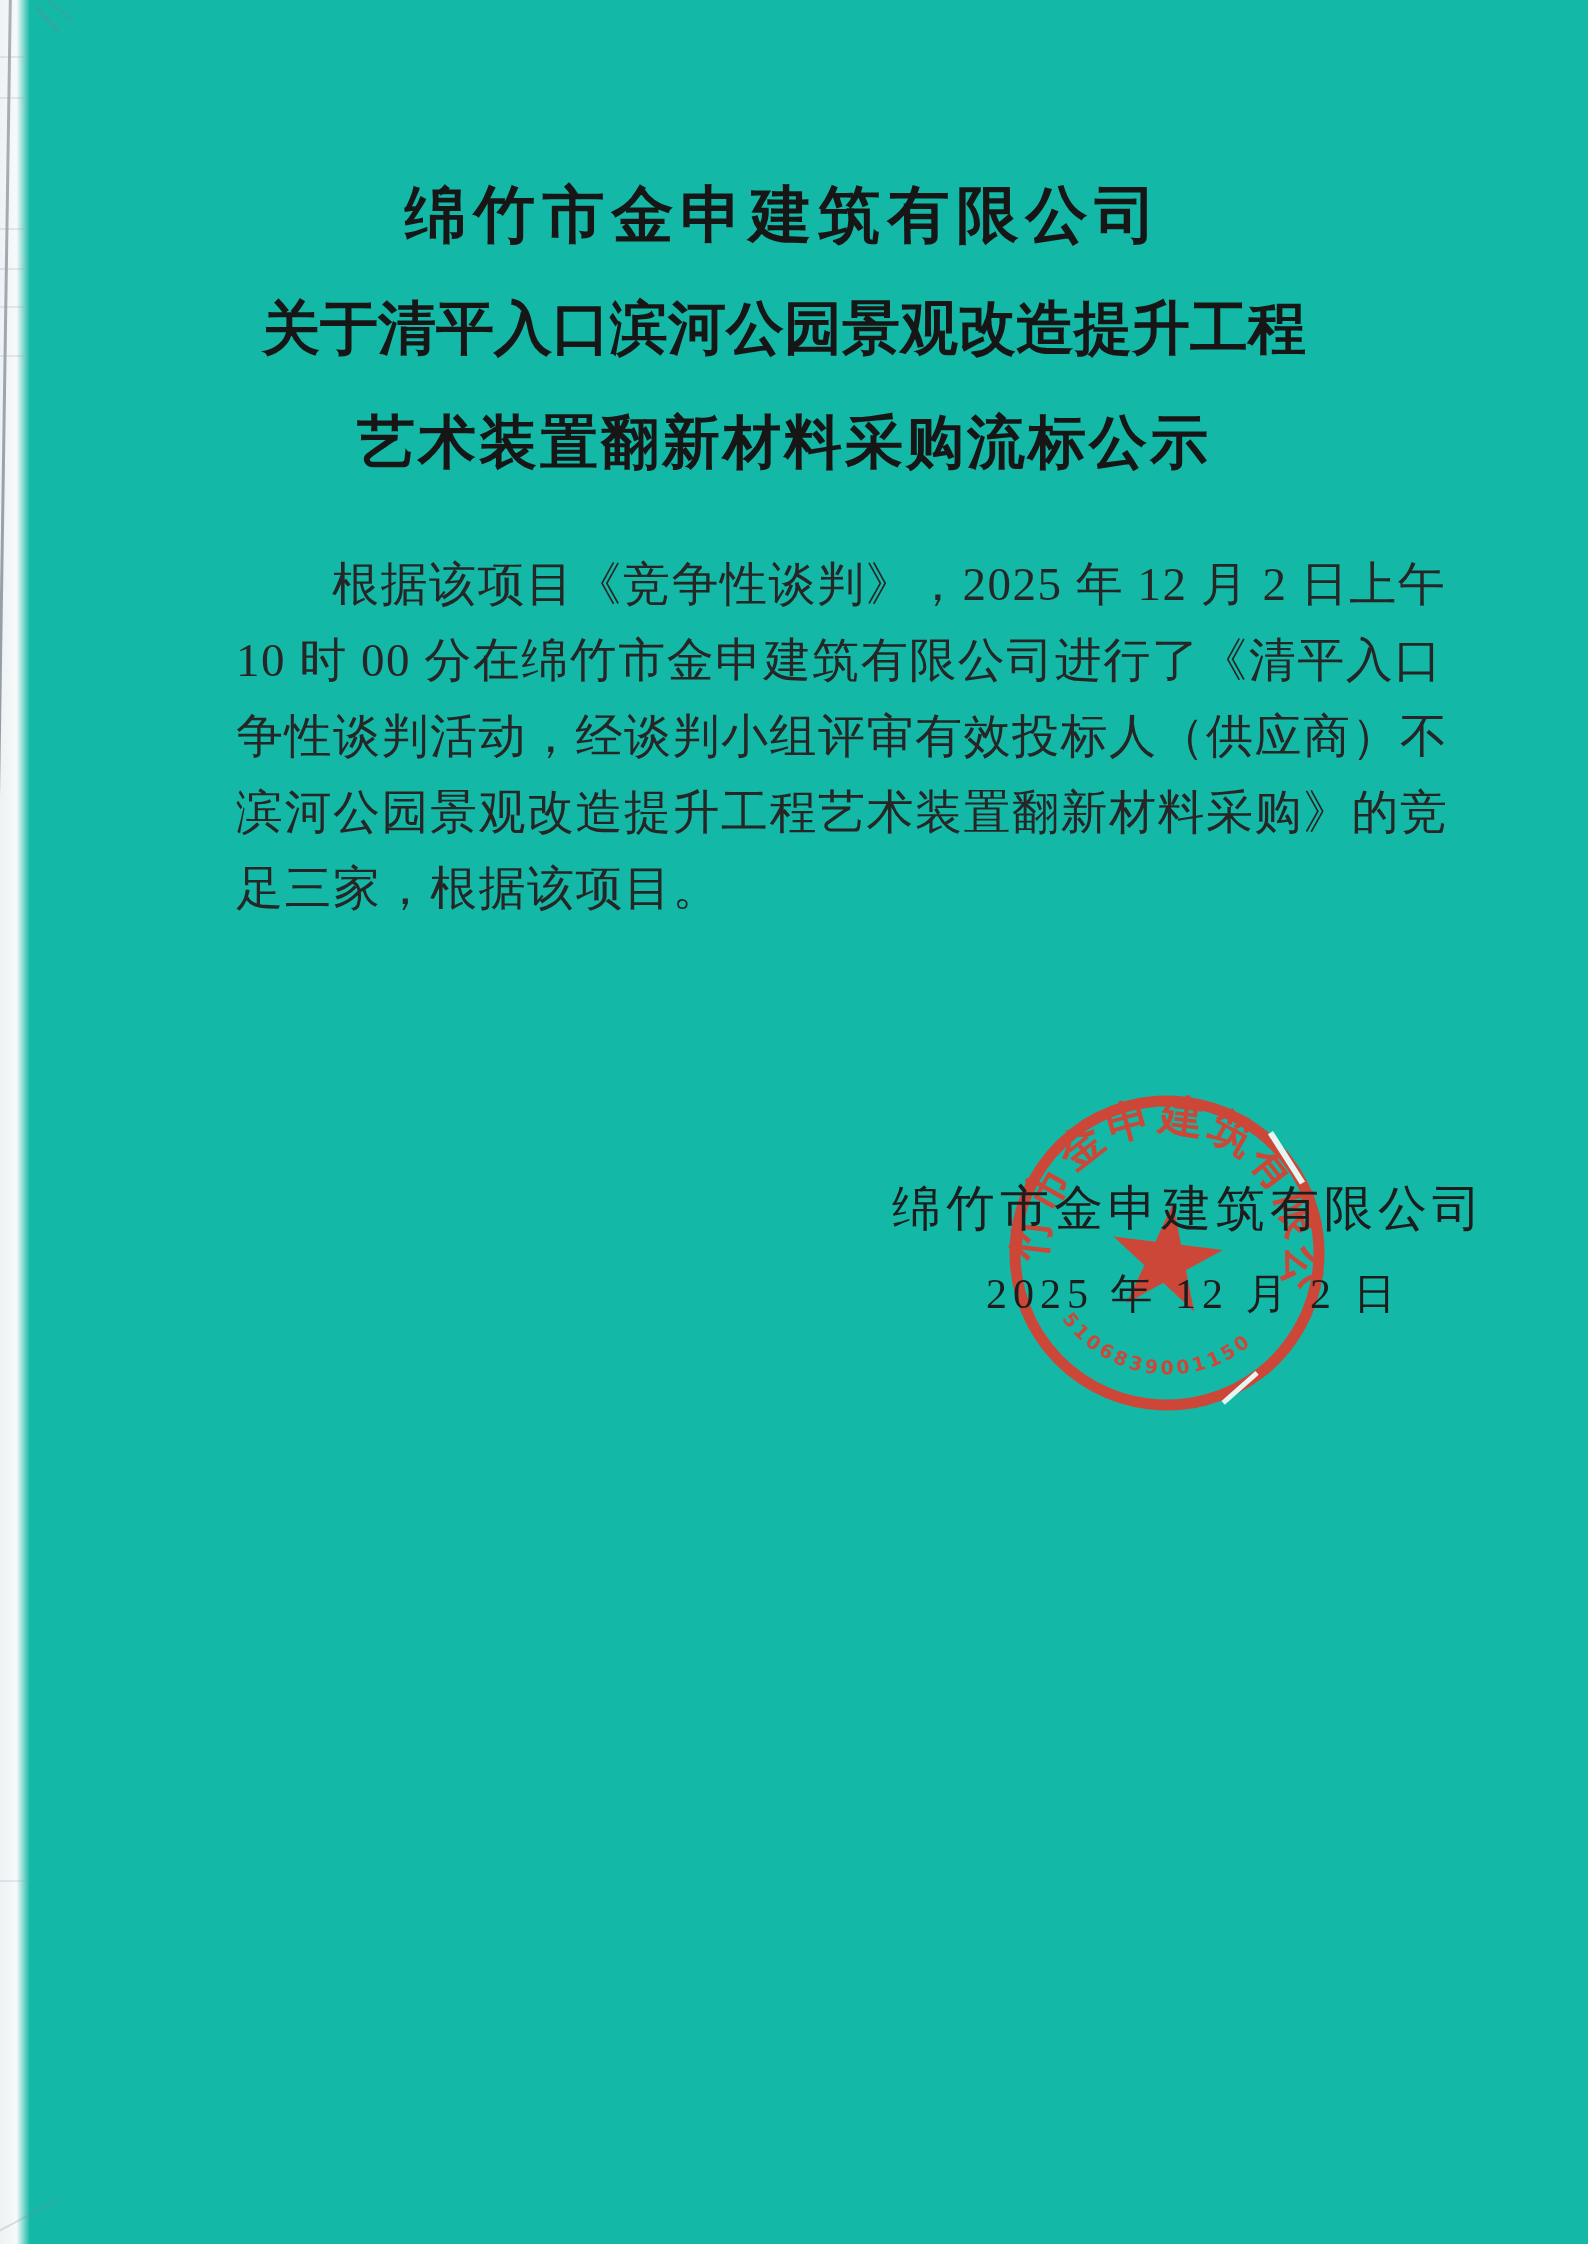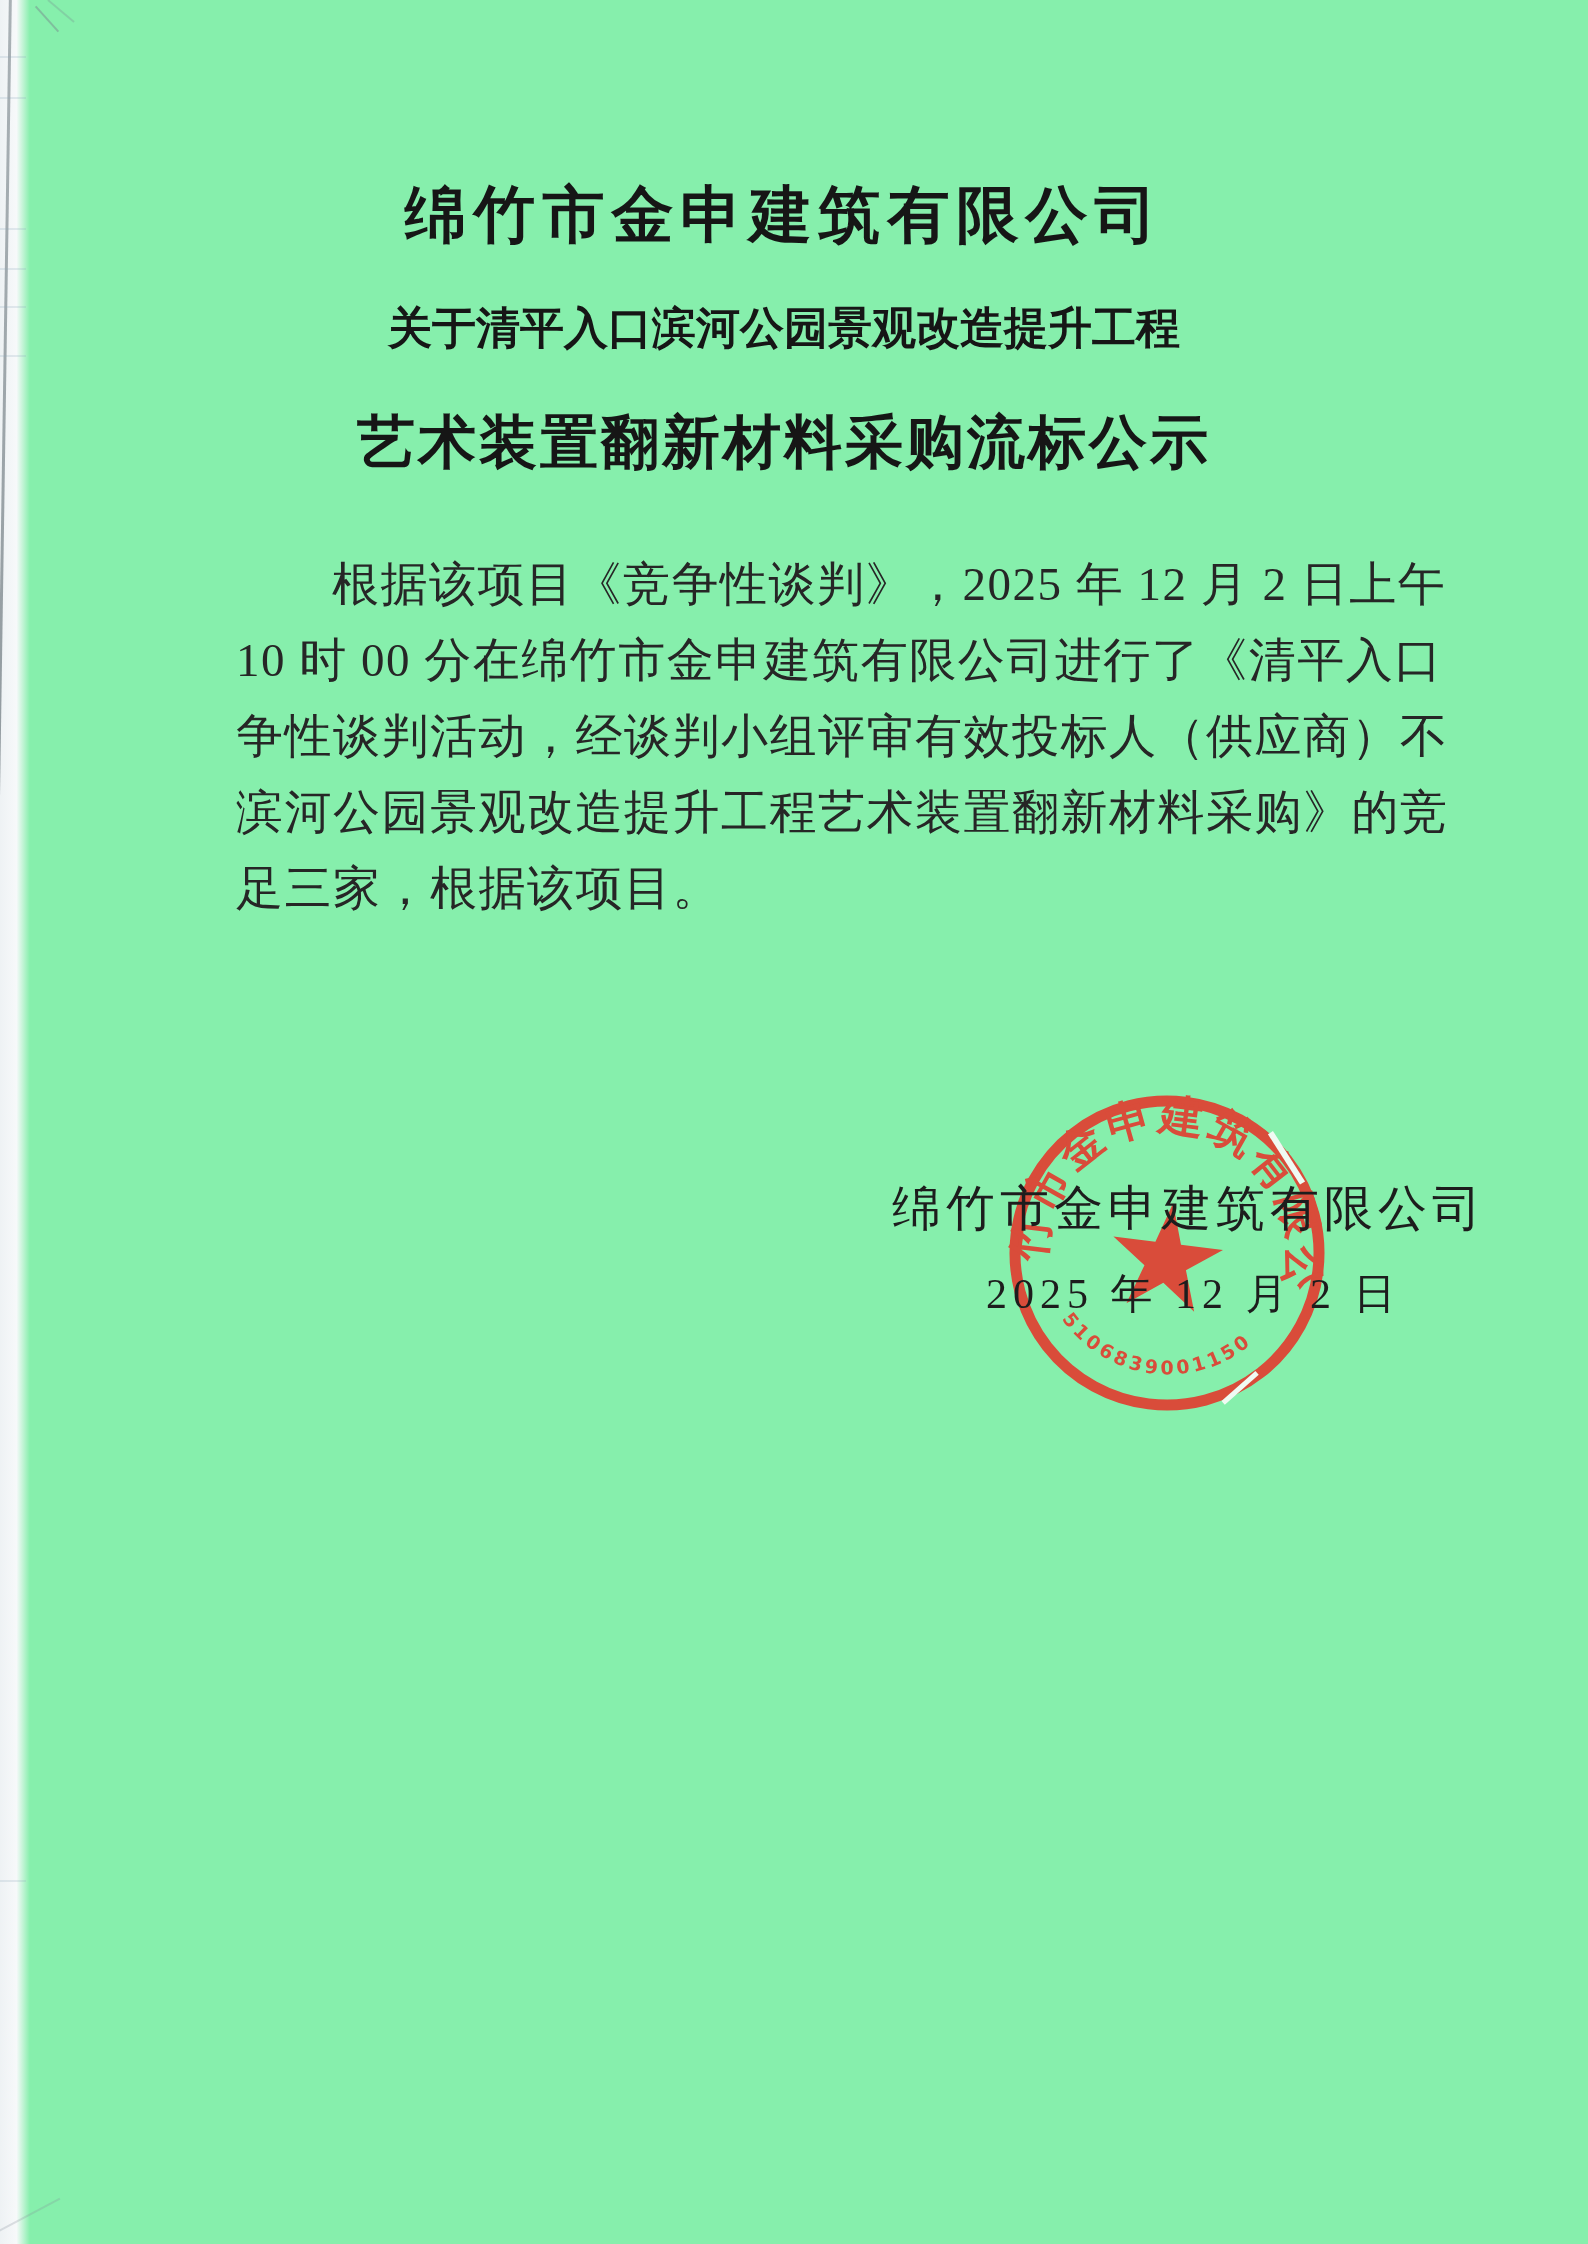--- a/index.html
+++ b/index.html
@@ -1,18 +1,18 @@
 <!DOCTYPE html>
 <html><head>
 <meta charset="utf-8">
 <style>
   html,body { margin:0; padding:0; background:#ffffff; }
   .page {
     position:relative; width:1588px; height:2244px;
-    background:#86efac; overflow:hidden;
+    background:#14b8a6; overflow:hidden;
     font-family:"Liberation Serif","DejaVu Serif",serif;
   }
 
   
   .edge-strip {
     position:absolute; left:0; top:0; width:30px; height:100%;
     background:linear-gradient(to right,#eef2f4 0%,#f7f9fa 55%,rgba(252,252,251,0) 100%);
     z-index:0;
   }
   .edge-line {
@@ -32,21 +32,21 @@
     background:rgba(130,140,150,0.25); transform:rotate(-28deg); z-index:1;
   }
 
   
   .titles { position:absolute; left:204px; top:158px; width:1160px; text-align:center; z-index:3; }
   .title-line {
     font-weight:bold; color:#161616; white-space:nowrap;
     font-size:60px; line-height:114px;
   }
   .title-line.t1 { font-size:62px; letter-spacing:7px; }
-  .title-line.t2 { font-size:44px; letter-spacing:0px; }
+  .title-line.t2 { font-size:58px; letter-spacing:0px; }
   .title-line.t3 { font-size:58px; letter-spacing:3px; }
 
   
   .body-block { position:absolute; left:236px; top:546px; width:1150px; z-index:3; }
   .body-line {
     font-size:47px; line-height:76px; color:#262626;
     letter-spacing:1.5px; white-space:nowrap;
   }
   .body-line.first { text-indent:96px; }
 

